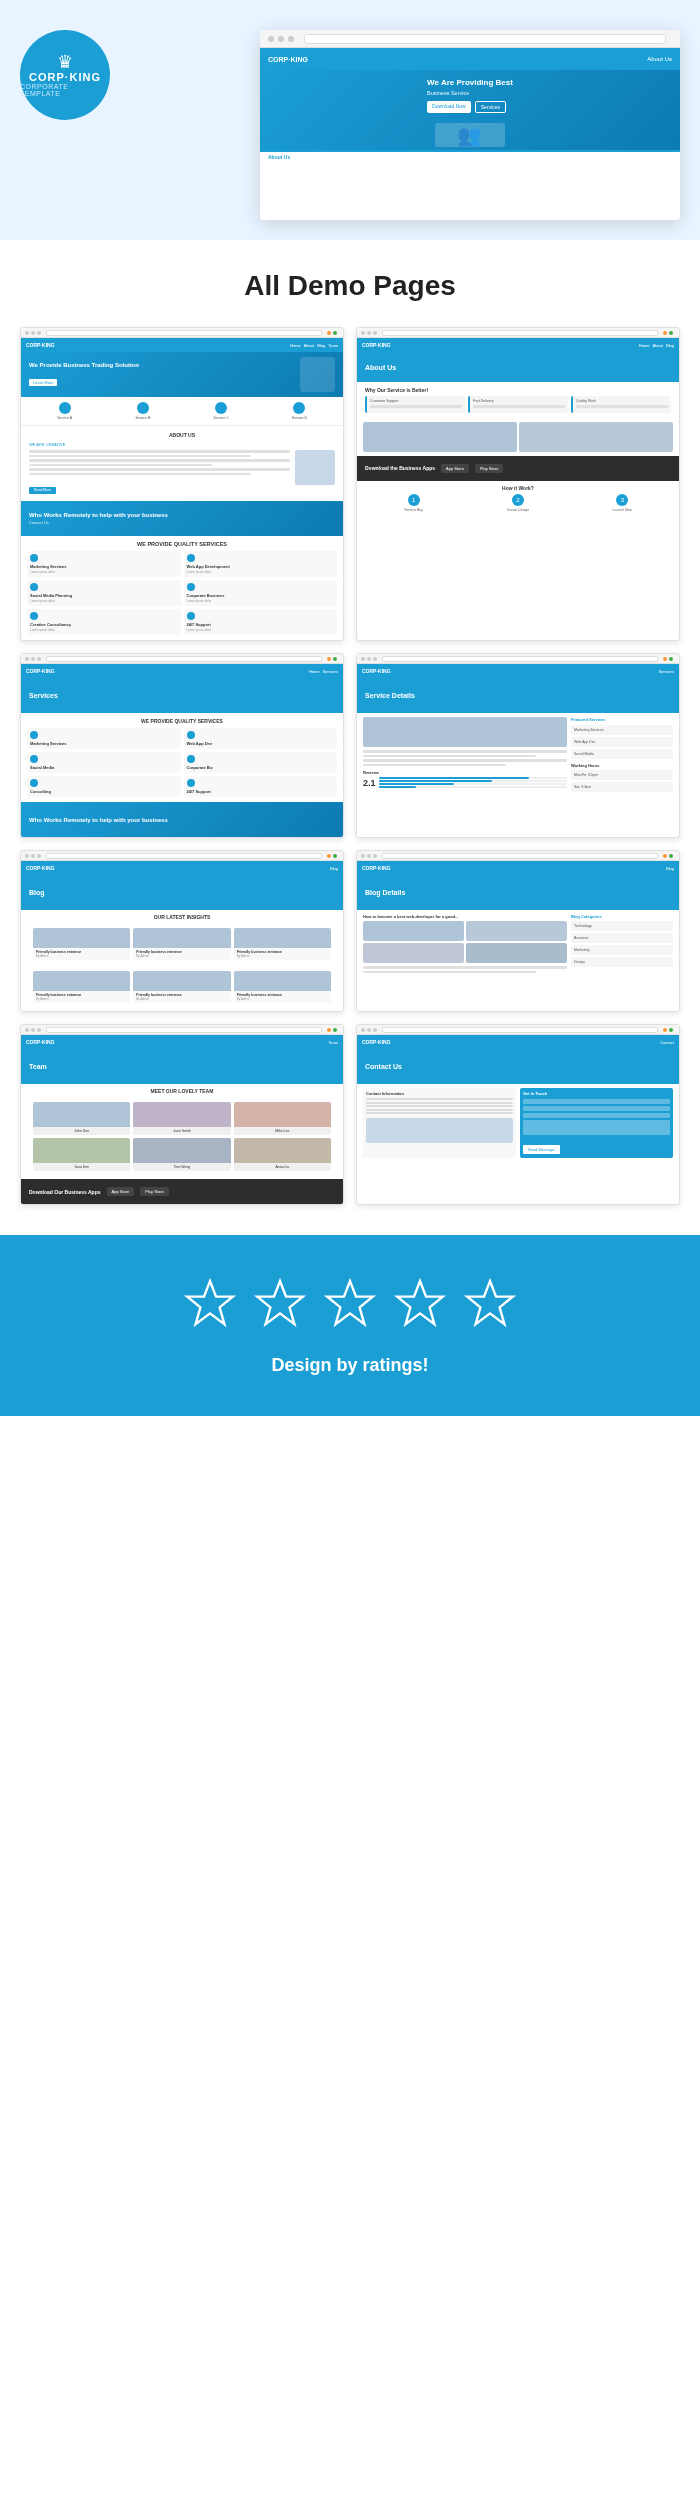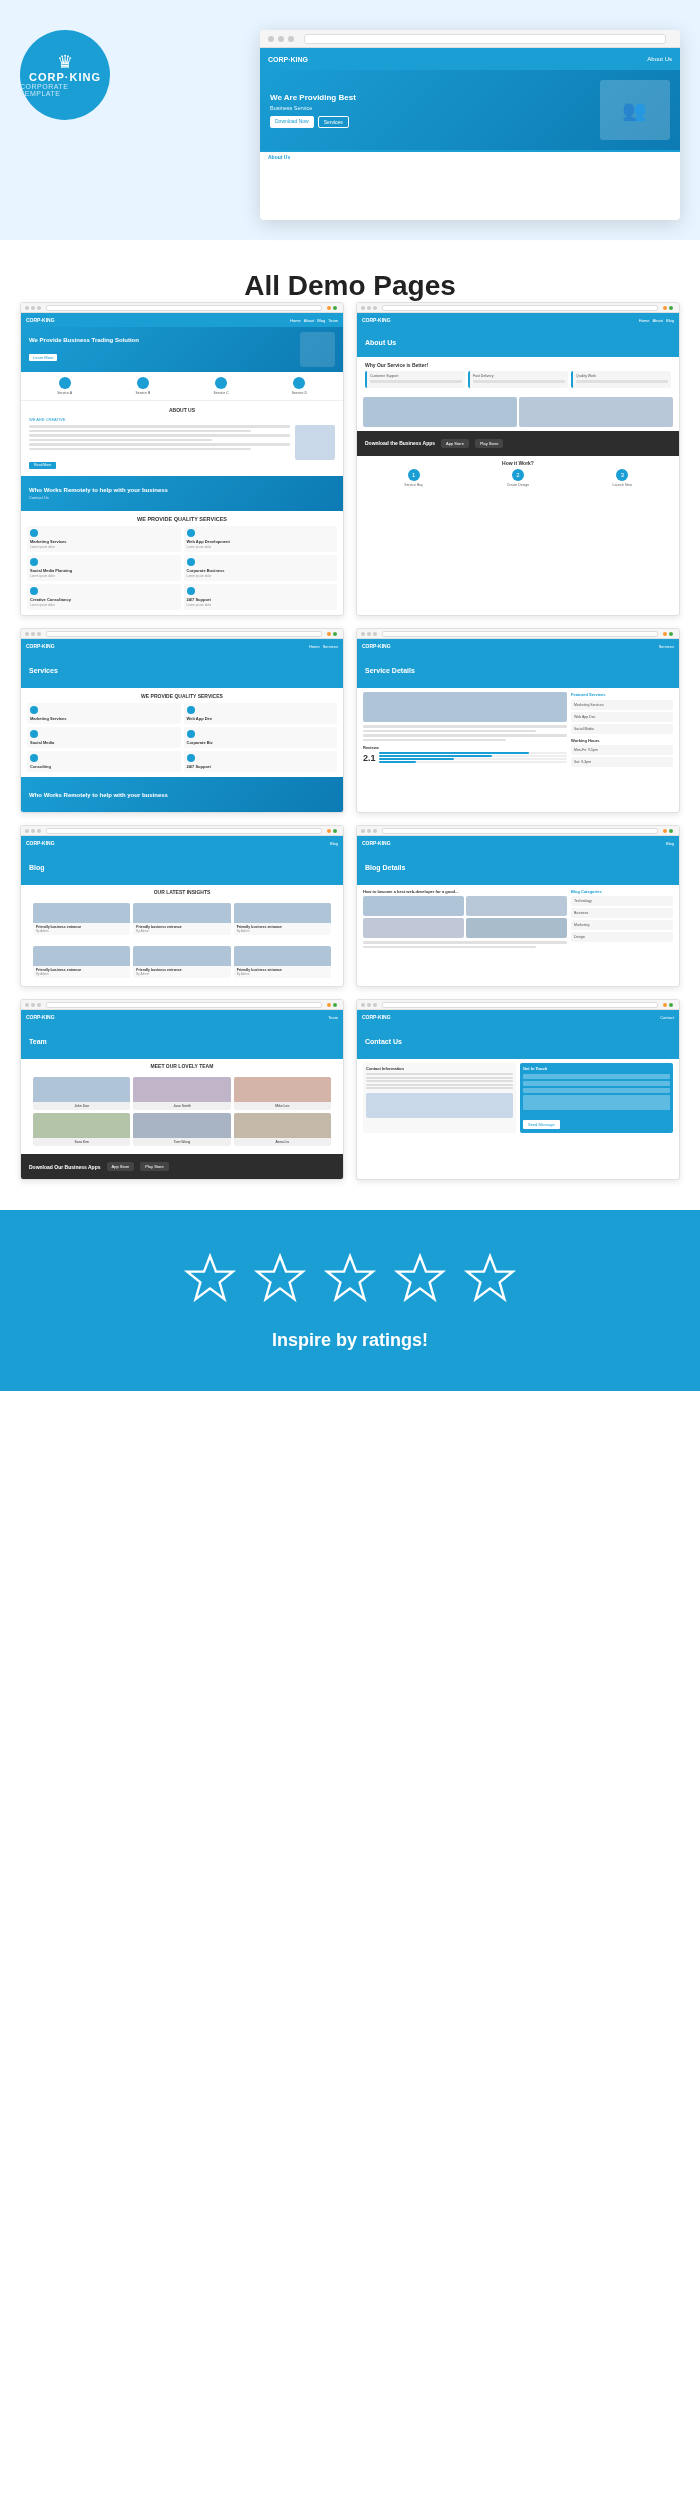--- a/index.html
+++ b/index.html
@@ -135,20 +135,21 @@
       color: white;
       font-size: 6px;
     }
     .mockup-hero-content {
       background: linear-gradient(135deg, #1a9ed4 0%, #0d7ab3 100%);
       height: 80px;
       display: flex;
       align-items: center;
       padding: 8px 10px;
       gap: 10px;
+      flex-direction: column;
     }
     .mockup-hero-text {
       color: white;
       flex: 1;
     }
     .mockup-hero-text h3 {
       font-size: 8px;
       font-weight: bold;
       margin-bottom: 3px;
     }
@@ -206,20 +207,21 @@
     
     .demo-pages-section {
       padding: 30px 20px;
       background: #fff;
     }
     .demo-pages-title {
       text-align: center;
       font-size: 28px;
       font-weight: bold;
       color: #222;
+      margin-bottom: 25px;
     }
 
     
     .demo-grid {
       display: grid;
       grid-template-columns: 1fr 1fr;
       gap: 12px;
     }
     .demo-card {
       border: 1px solid #e0e0e0;
@@ -1277,14 +1279,14 @@
     </svg>
 
     <svg class="star-icon" viewBox="0 0 50 50">
       <polygon class="star-path" points="25,5 30,18 44,18 33,27 37,41 25,32 13,41 17,27 6,18 20,18"></polygon>
     </svg>
 
     <svg class="star-icon" viewBox="0 0 50 50">
       <polygon class="star-path" points="25,5 30,18 44,18 33,27 37,41 25,32 13,41 17,27 6,18 20,18"></polygon>
     </svg>
   </div>
-  <p class="rating-subtitle">Inspire by ratings!</p>
+  <p class="rating-subtitle">Design by ratings!</p>
 </div>
 
 </body></html>

